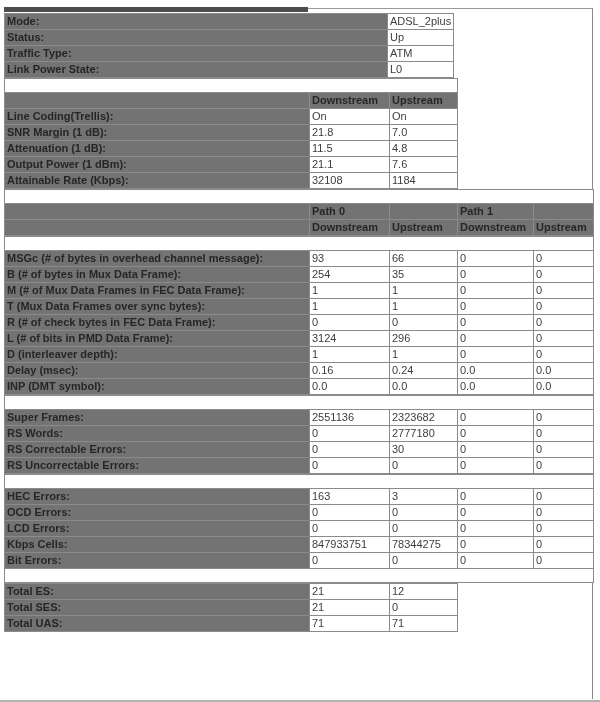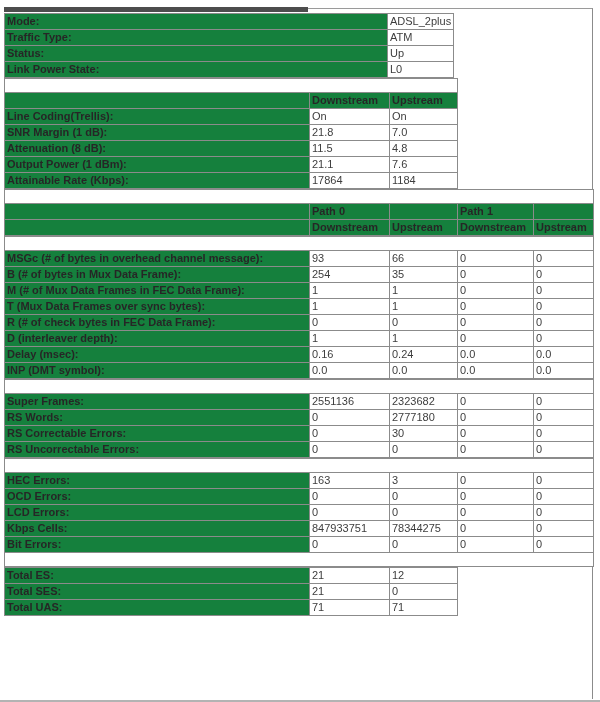--- a/index.html
+++ b/index.html
@@ -28,47 +28,47 @@
   table.wide{width:589px;}
   th,td{
     box-sizing:border-box;
     border:1px solid #8b8b8b;
     height:16px;
     font-size:11px;line-height:13px;
     padding:0 1px 0 2px;
     text-align:left;vertical-align:middle;
     white-space:nowrap;overflow:hidden;
   }
-  th{background:#15803d;font-weight:bold;color:#262626;}
+  th{background:#737373;font-weight:bold;color:#262626;}
   td{background:#ffffff;font-weight:normal;color:#3d3d3d;}
   tr.sp td{height:14px;background:#ffffff;}
 </style>
 </head>
 <body>
 
 <div id="panel">
   <div id="topbar"></div>
 
   <table class="t1">
     <colgroup>
         <col style="width:383px">
         <col style="width:66px">
       </colgroup>
     <tbody>
         <tr>
       <th>Mode:</th>
       <td>ADSL_2plus</td>
     </tr>
     <tr>
+      <th>Status:</th>
+      <td>Up</td>
+    </tr>
+    <tr>
       <th>Traffic Type:</th>
       <td>ATM</td>
-    </tr>
-    <tr>
-      <th>Status:</th>
-      <td>Up</td>
     </tr>
     <tr>
       <th>Link Power State:</th>
       <td>L0</td>
     </tr>
   </tbody>
     </table>
 
   <table class="t3">
     <colgroup>
@@ -89,32 +89,32 @@
       <th>Line Coding(Trellis):</th>
       <td>On</td>
       <td>On</td>
     </tr>
     <tr>
       <th>SNR Margin (1 dB):</th>
       <td>21.8</td>
       <td>7.0</td>
     </tr>
     <tr>
-      <th>Attenuation (8 dB):</th>
+      <th>Attenuation (1 dB):</th>
       <td>11.5</td>
       <td>4.8</td>
     </tr>
     <tr>
       <th>Output Power (1 dBm):</th>
       <td>21.1</td>
       <td>7.6</td>
     </tr>
     <tr>
       <th>Attainable Rate (Kbps):</th>
-      <td>17864</td>
+      <td>32108</td>
       <td>1184</td>
     </tr>
   </tbody>
     </table>
 
   <table class="wide">
     <colgroup>
         <col style="width:305px">
         <col style="width:80px">
         <col style="width:68px">
@@ -183,20 +183,27 @@
       <td>0</td>
     </tr>
     <tr>
       <th>R (# of check bytes in FEC Data Frame):</th>
       <td>0</td>
       <td>0</td>
       <td>0</td>
       <td>0</td>
     </tr>
     <tr>
+      <th>L (# of bits in PMD Data Frame):</th>
+      <td>3124</td>
+      <td>296</td>
+      <td>0</td>
+      <td>0</td>
+    </tr>
+    <tr>
       <th>D (interleaver depth):</th>
       <td>1</td>
       <td>1</td>
       <td>0</td>
       <td>0</td>
     </tr>
     <tr>
       <th>Delay (msec):</th>
       <td>0.16</td>
       <td>0.24</td>

